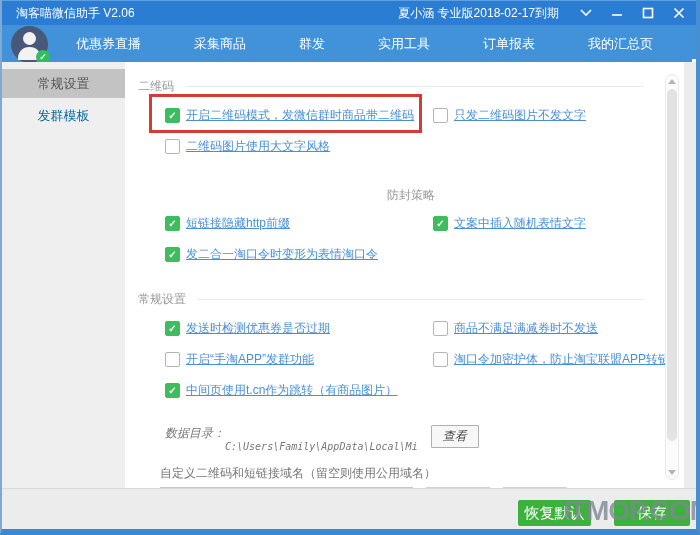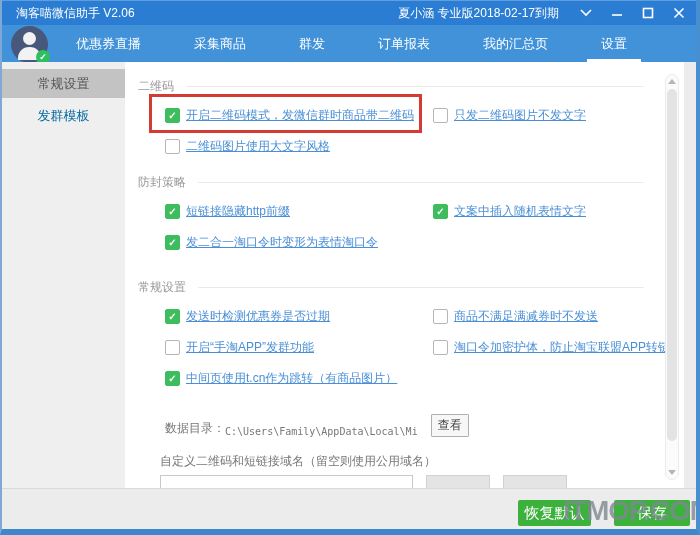--- a/index.html
+++ b/index.html
@@ -29,36 +29,36 @@
   .nav-item{color:#fff;font-size:13px;padding:0 16px;display:flex;align-items:center;position:relative;cursor:default;white-space:nowrap;}
   .nav-item.active::after{content:"";position:absolute;left:2px;right:2px;bottom:0;height:3px;background:#fff;}
   
   .sidebar{position:absolute;left:0;top:62px;width:123px;height:426px;background:#efefef;padding-top:7px;box-sizing:border-box;}
   .side-item{height:29px;line-height:29px;margin-bottom:3px;text-align:center;font-size:13px;color:#0369a1;cursor:default;}
   .side-item.active{background:#c3c3c3;color:#555;}
   
   .content{position:absolute;left:123px;top:62px;right:12px;height:426px;background:#fff;overflow:hidden;
     padding-left:13px;box-sizing:border-box;}
   .section-header{display:flex;align-items:center;margin-top:17px;height:14px;}
-  .sec-1 .section-header{margin-top:20px;}
+  .sec-1 .section-header{margin-top:32px;flex-direction:column;}
   .sec-2 .section-header{margin-top:29px;}
   .section-title{font-size:12px;color:#999;white-space:nowrap;}
   .section-line{flex:1;height:1px;background:#eaeaea;margin:0 40px 0 12px;}
   .cb-row{display:grid;grid-template-columns:268px auto;padding-left:27px;margin-top:13px;height:18px;align-items:center;}
   .cb-item{display:flex;align-items:center;gap:6px;position:relative;width:max-content;cursor:default;}
   .checkbox{width:15px;height:15px;box-sizing:border-box;border:1px solid #b5b5b5;background:#fff;border-radius:2px;
     display:flex;align-items:center;justify-content:center;font-size:10px;font-weight:bold;color:#fff;flex:none;}
   .checkbox.checked{background:#3ebd5f;border-color:#3ebd5f;}
   .cb-label{font-size:12px;color:#4a8fd6;white-space:nowrap;text-decoration:underline;}
   .cb-item.highlighted::before{content:"";position:absolute;left:-16px;top:-13px;right:-8px;bottom:-9px;
     border:3px solid #d43b33;pointer-events:none;z-index:3;}
-  .datadir-row{display:flex;align-items:flex-end;padding-left:27px;margin-top:26px;height:24px;}
+  .datadir-row{display:flex;align-items:flex-start;padding-left:27px;margin-top:26px;height:24px;font-style:italic;}
   .datadir-label{font-size:12px;color:#777;white-space:nowrap;}
   .datadir-path{font-size:10px;color:#777;font-family:"DejaVu Sans Mono",monospace;white-space:nowrap;margin-top:16px;}
-  .view-btn{margin-left:13px;width:38px;height:23px;box-sizing:border-box;border:1px solid #b0b0b0;background:#f7f7f7;
+  .view-btn{margin-left:13px;width:48px;height:23px;box-sizing:border-box;border:1px solid #b0b0b0;background:#f7f7f7;
     font-size:12px;color:#444;display:flex;align-items:center;justify-content:center;border-radius:1px;cursor:default;}
   .domain-label{padding-left:22px;margin-top:16px;font-size:12px;color:#777;white-space:nowrap;}
   .input-row{display:flex;align-items:flex-start;padding-left:22px;margin-top:5px;gap:13px;}
   .domain-input{width:253px;height:24px;box-sizing:border-box;border:1px solid #c9c9c9;background:#fff;outline:none;
     font-size:12px;padding:0 5px;font-family:"Liberation Sans",sans-serif;}
   .clipped-btn{width:64px;height:22px;background:#e4e4e4;border:1px solid #d2d2d2;box-sizing:border-box;}
   
   .scrollbar{position:absolute;right:5px;top:12px;width:14px;height:406px;background:#fbfbfb;
     border:1px solid #ebebeb;border-radius:7px;box-sizing:border-box;}
   .sb-thumb{position:absolute;left:1px;top:14px;width:10px;height:352px;background:#e3e3e3;border-radius:5px;}
@@ -109,20 +109,21 @@
   <div class="navbar">
     <div class="avatar">
       <span class="avatar-head"></span>
       <span class="avatar-body"></span>
       <span class="avatar-badge">✓</span>
     </div>
     <div class="nav-items">
         <div class="nav-item">优惠券直播</div>
         <div class="nav-item">采集商品</div>
         <div class="nav-item">群发</div>
+        <div class="nav-item">实用工具</div>
         <div class="nav-item">订单报表</div>
         <div class="nav-item">我的汇总页</div>
         <div class="nav-item active">设置</div>
       </div>
   </div>
 
   <div class="sidebar">
       <div class="side-item active">常规设置</div>
       <div class="side-item">发群模板</div>
     </div>

